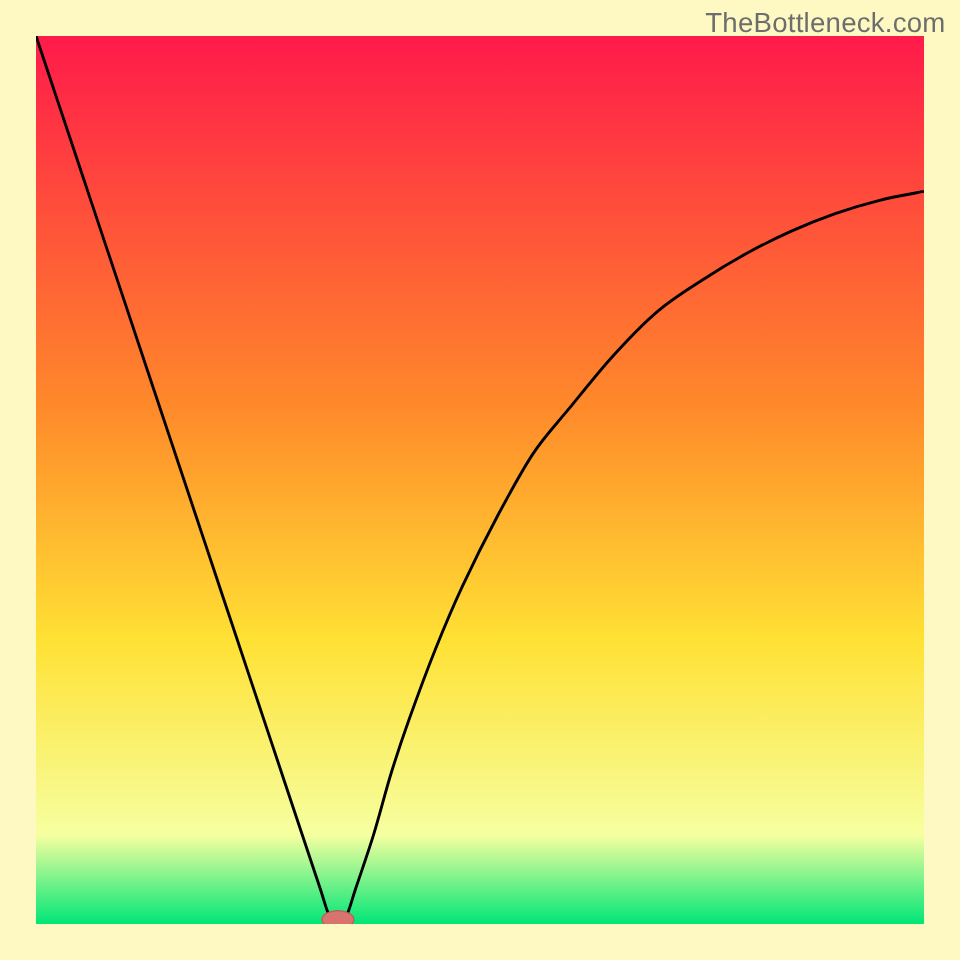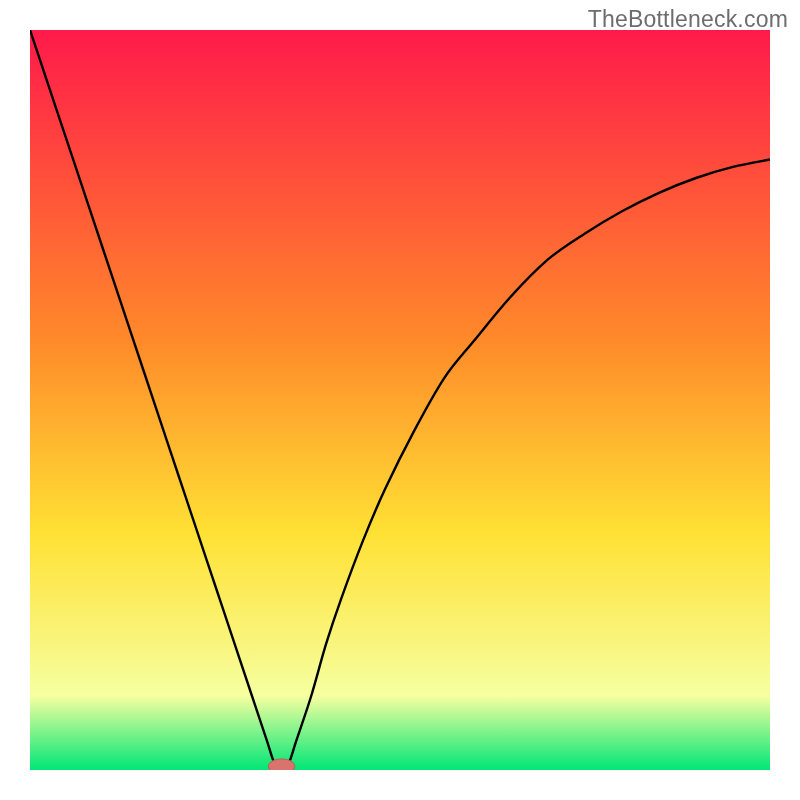--- a/index.html
+++ b/index.html
@@ -8,21 +8,21 @@
     width: 800px;
     height: 800px;
     overflow: hidden;
     background: #000;
     font-family: Arial, Helvetica, sans-serif;
   }
   .outer {
     position: relative;
     width: 800px;
     height: 800px;
-    background: #ffffff;
+    background: #fef9c3;
   }
   .plot-area {
     position: absolute;
     left: 30px;
     top: 30px;
     width: 740px;
     height: 740px;
     overflow: hidden;
   }
   .watermark {

